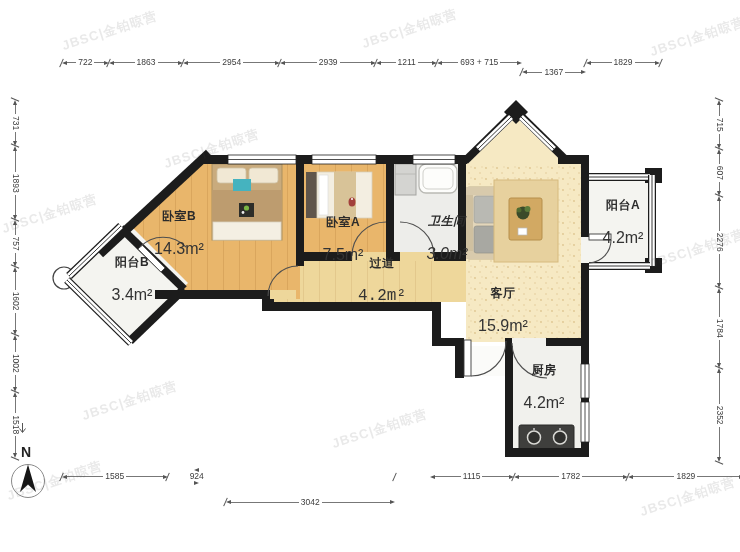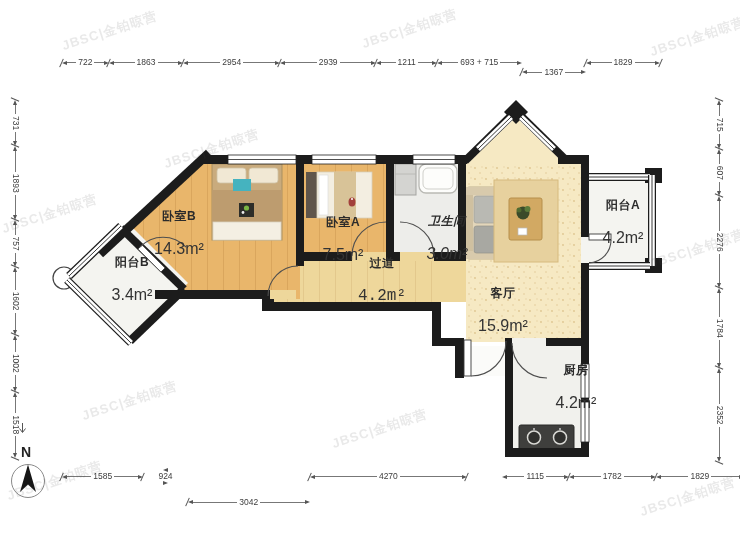--- a/index.html
+++ b/index.html
@@ -249,21 +249,21 @@
     <div class="rarea">3.0m²</div>
   </div>
   <div class="rlabel" style="left:382px;top:281px;font-family:Liberation Mono, monospace;">
     <div class="rname">过道</div>
     <div class="rarea">4.2m²</div>
   </div>
   <div class="rlabel" style="left:503px;top:310px;">
     <div class="rname">客厅</div>
     <div class="rarea">15.9m²</div>
   </div>
-  <div class="rlabel" style="left:576px;top:387px;">
+  <div class="rlabel" style="left:544px;top:387px;">
     <div class="rname">厨房</div>
     <div class="rarea">4.2m²</div>
   </div>
   <div class="rlabel" style="left:623px;top:222px;">
     <div class="rname">阳台A</div>
     <div class="rarea">4.2m²</div>
   </div>
   <div class="rlabel" style="left:132px;top:279px;">
     <div class="rname">阳台B</div>
     <div class="rarea">3.4m²</div>
@@ -339,27 +339,20 @@
         <span class="ah ah-l"></span>
         <span class="ln"></span>
         <span class="lbl">924</span>
         <span class="ln"></span>
         <span class="ah ah-r"></span>
       </div>
       <div class="seg" style="flex-grow: 3042; margin-top: 32px;">
         <span class="ah ah-l"></span>
         <span class="ln"></span>
         <span class="lbl">3042</span>
-        <span class="ln"></span>
-        <span class="ah ah-r"></span>
-      </div>
-      <div class="seg" style="flex-grow: 4270;">
-        <span class="ah ah-l"></span>
-        <span class="ln"></span>
-        <span class="lbl">4270</span>
         <span class="ln"></span>
         <span class="ah ah-r"></span>
       </div>
       <div class="seg" style="flex-grow: 1115; padding-left: 35px;">
         <span class="ah ah-l"></span>
         <span class="ln"></span>
         <span class="lbl">1115</span>
         <span class="ln"></span>
         <span class="ah ah-r"></span>
       </div>

